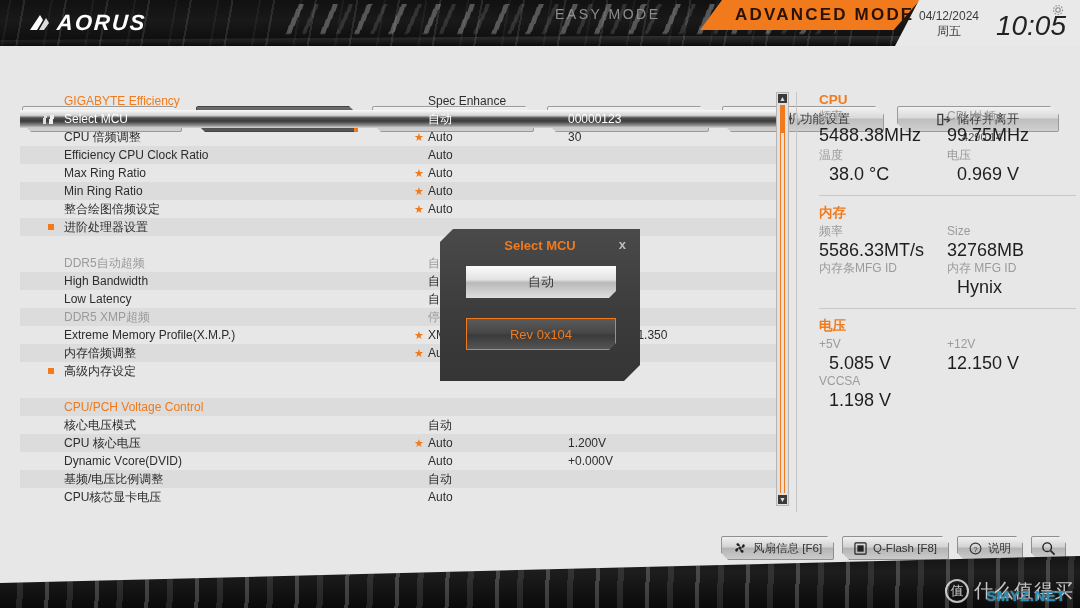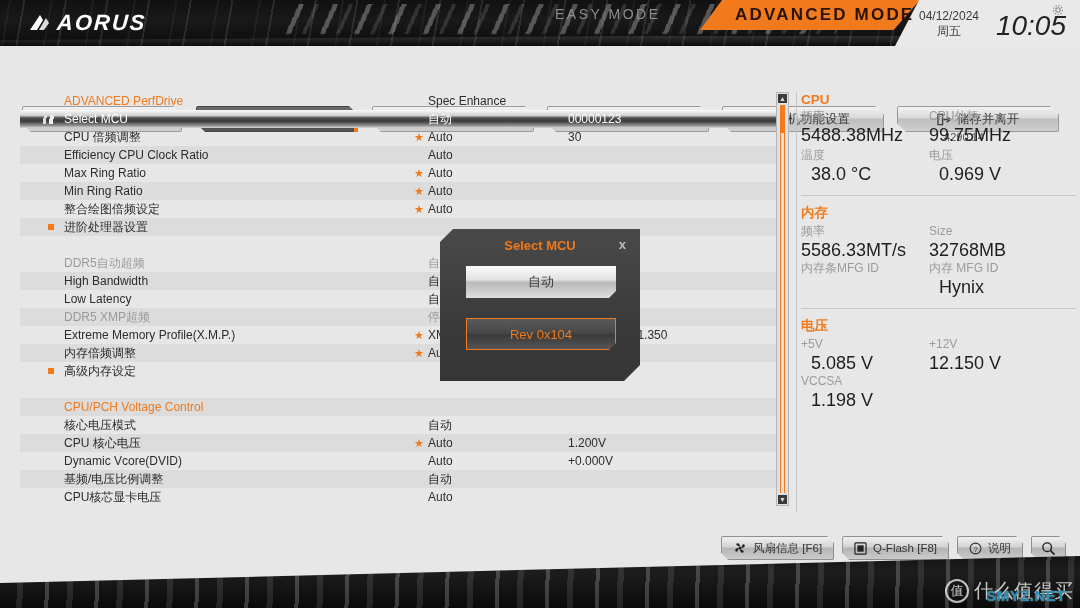--- a/index.html
+++ b/index.html
@@ -171,21 +171,21 @@
   }
   .vscroll .thumb {
     position:absolute; left:3px; top:12px; width:5px; height:28px;
     background:#f07a1c;
   }
 
   
   .info-panel {
     position:absolute; left:796px; top:92px; width:280px; height:420px;
     border-left:1px solid #c6c6c6;
-    padding-left:4px;
+    padding-left:22px;
   }
   .info-sec-title {
     color:#f07a1c; font-size:13.5px; font-weight:600; margin-bottom:2px;
   }
   .info-grid { display:flex; }
   .info-col { width:128px; }
   .info-lbl { font-size:12px; color:#9b9b9b; line-height:15px; }
   .info-val { font-size:18px; color:#1e1e1e; line-height:22px; }
   .info-val.pad { padding-left:10px; }
   .info-val .sub { font-size:11px; color:#555;margin-left:41px; }
@@ -364,21 +364,21 @@
             <path d="M1 1.5h5v11H1z" fill="none" stroke="#3c3c3c" stroke-width="1.4"></path>
             <path d="M7 7h6M10.5 4 14 7l-3.5 3" fill="none" stroke="#3c3c3c" stroke-width="1.6"></path>
           </svg>
       </span>
       <span>储存并离开</span>
     </div>
   </div>
 
   <div class="list-panel" id="list-panel">
       <div class="row">
-        <span class="hdrlbl">ADVANCED PerfDrive</span>
+        <span class="hdrlbl">GIGABYTE Efficiency</span>
         <span class="val">Spec Enhance</span>
       </div>
       <div class="row sel">
         <span class="lbl">Select MCU</span>
         <span class="val">自动</span>
         <span class="val2">00000123</span>
       </div>
       <div class="row">
         <span class="star">★</span>
         <span class="lbl">CPU 倍频调整</span>

